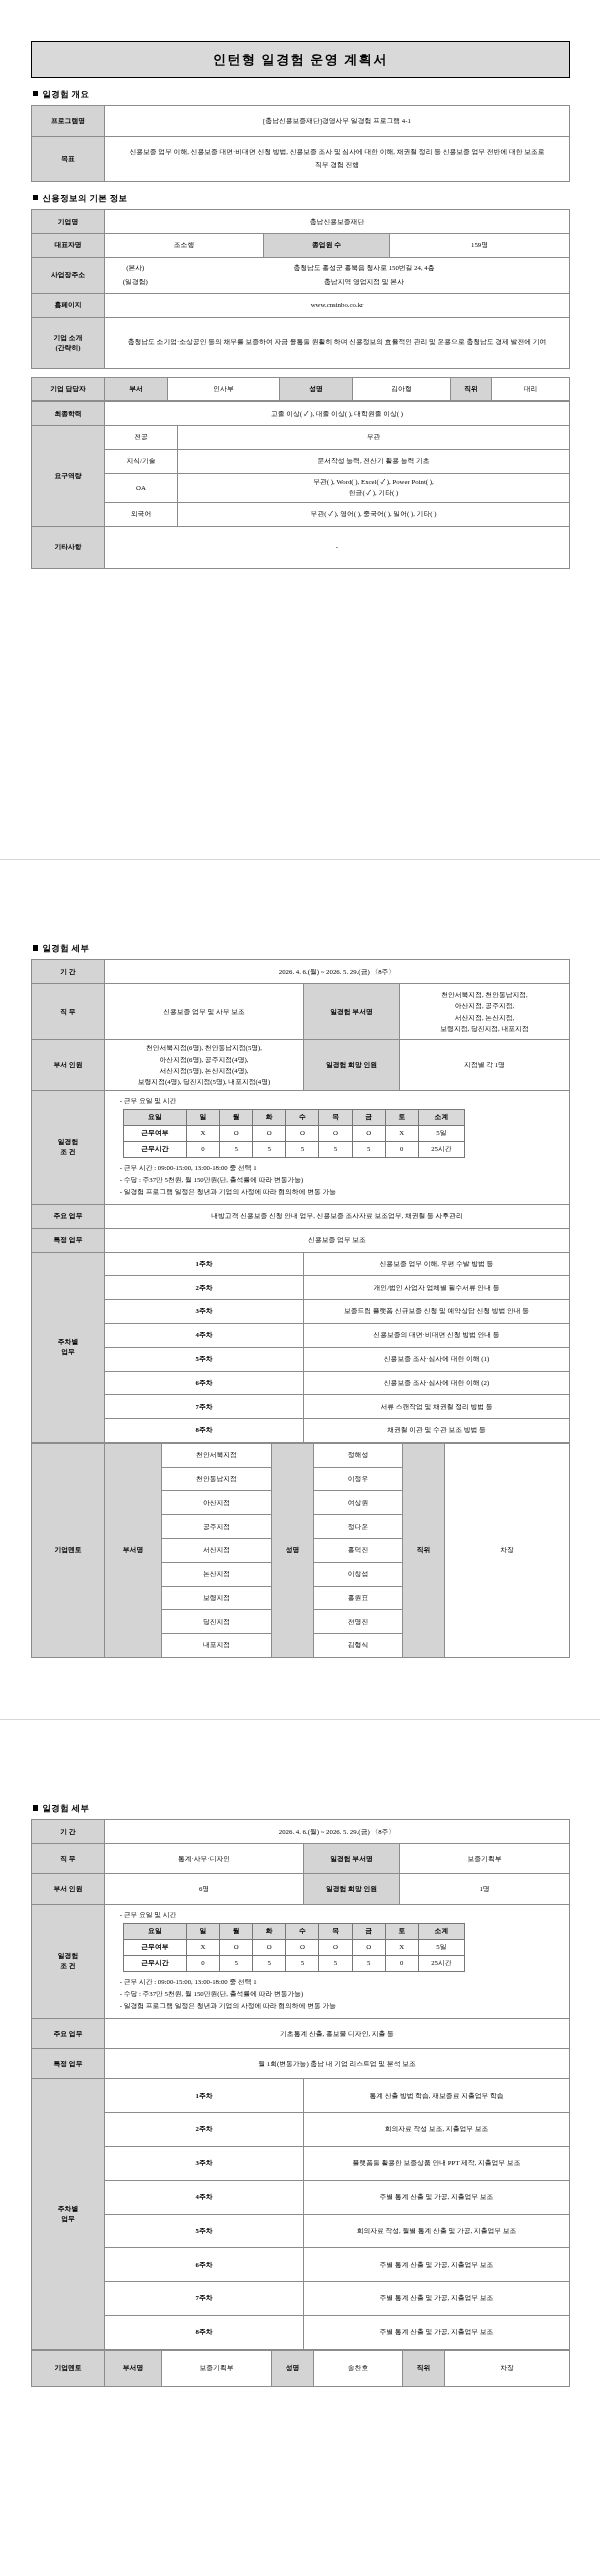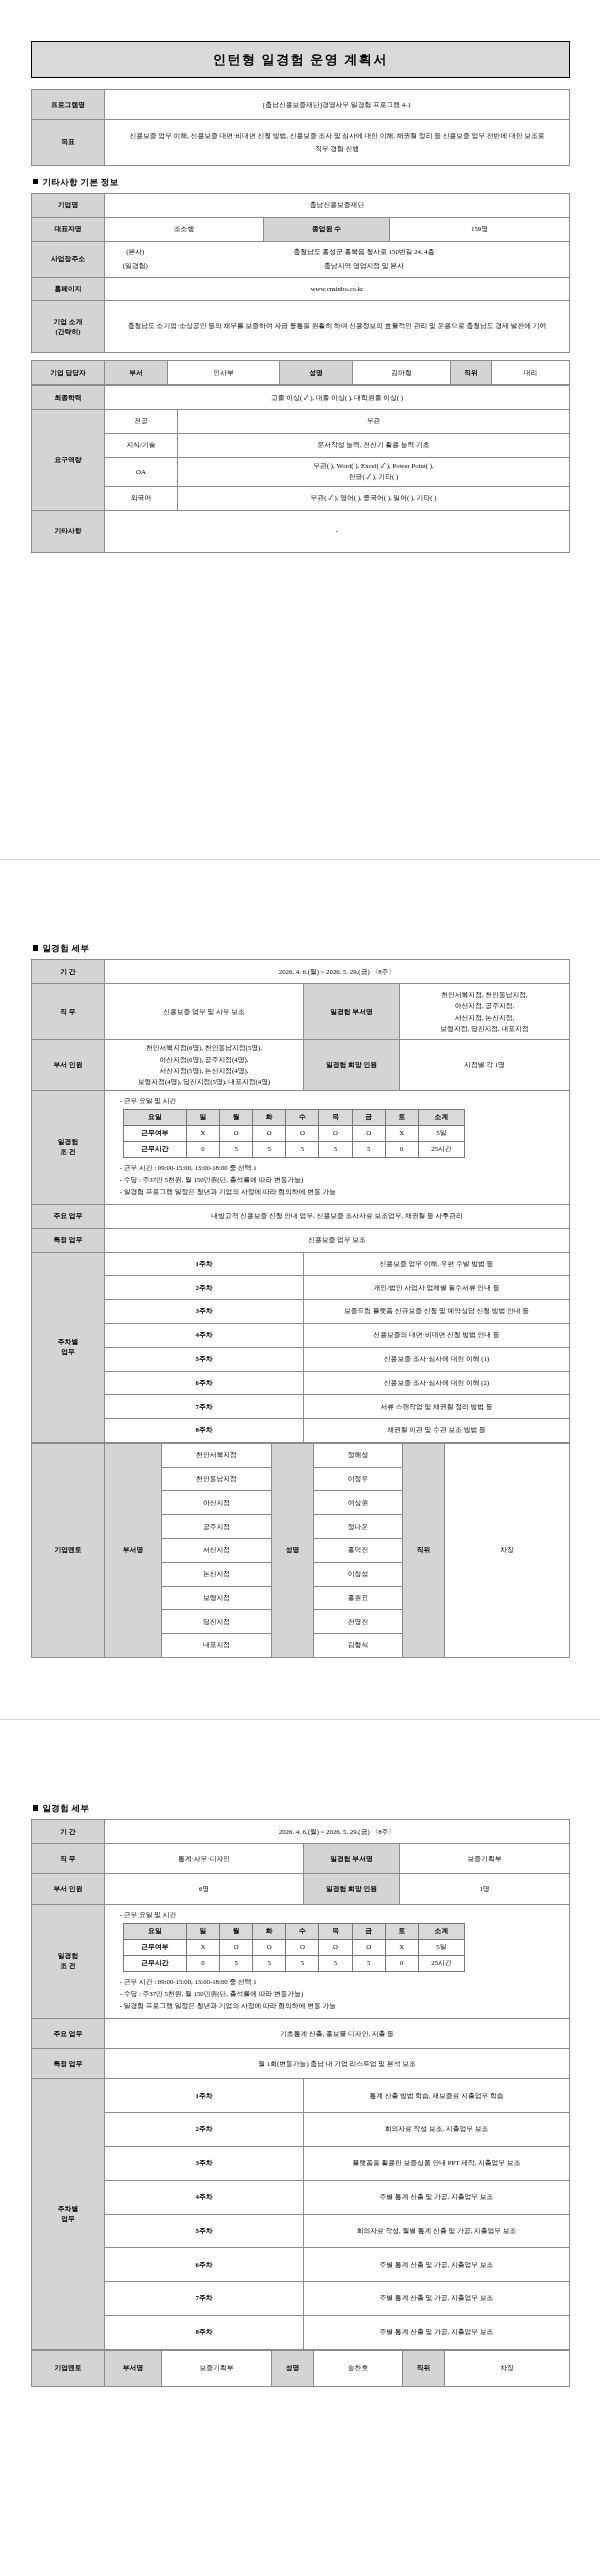--- a/index.html
+++ b/index.html
@@ -123,40 +123,43 @@
 
   .two-line { line-height: 1.6; }
 </style>
 </head>
 <body>
 
 <div class="page page-1">
 
   <div class="doc-title">인턴형 일경험 운영 계획서</div>
 
+  <div class="sec-head">
+    <span class="bullet"></span><span>일경험 개요</span>
+  </div>
 
   <table class="doc">
     <colgroup>
         <col style="width:73px">
         <col>
       </colgroup>
     <tbody>
       <tr>
         <td class="hdr tall-2">프로그램명</td>
         <td class="tall-2">[충남신용보증재단]경영사무 일경험 프로그램 4-1</td>
       </tr>
       <tr>
         <td class="hdr tall-3">목표</td>
         <td class="tall-3" style="padding:4.1px 21px;line-height:1.8">신용보증 업무 이해, 신용보증 대면·비대면 신청 방법, 신용보증 조사 및 심사에 대한 이해, 채권철 정리 등 신용보증 업무 전반에 대한 보조로 직무 경험 진행</td>
       </tr>
     </tbody>
   </table>
 
   <div class="sec-head">
-    <span class="bullet"></span><span>기타사항 기본 정보</span>
+    <span class="bullet"></span><span>신용정보의 기본 정보</span>
   </div>
 
   <table class="doc">
     <colgroup>
         <col style="width:73px">
         <col style="width:159px">
         <col style="width:126px">
         <col>
       </colgroup>
     <tbody>

